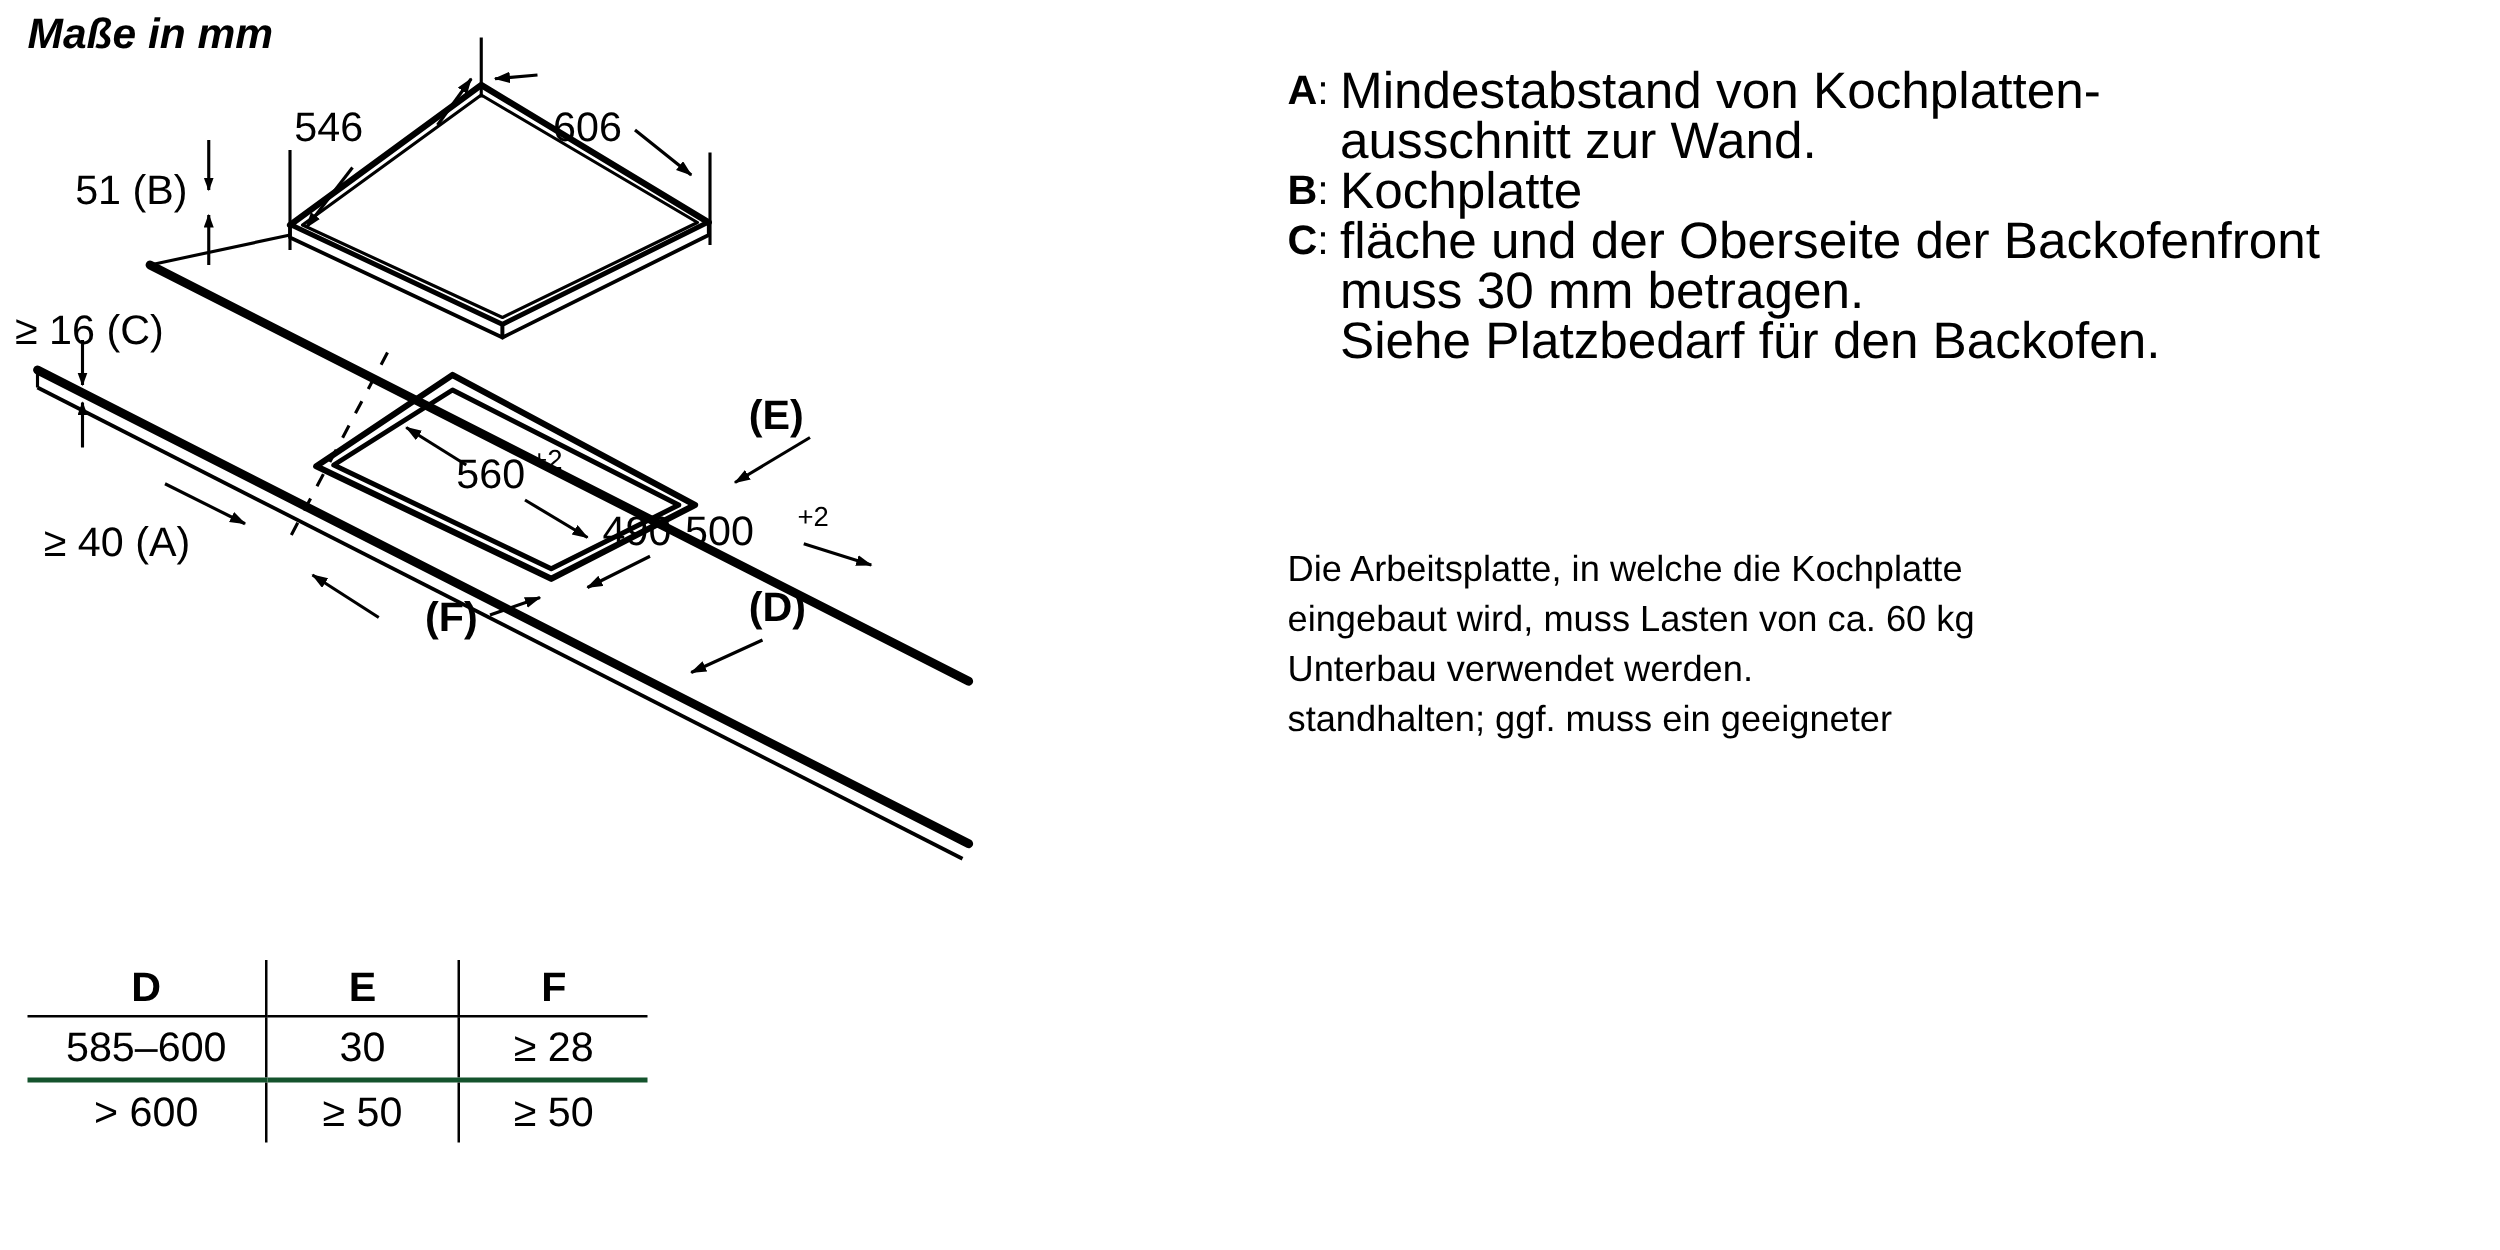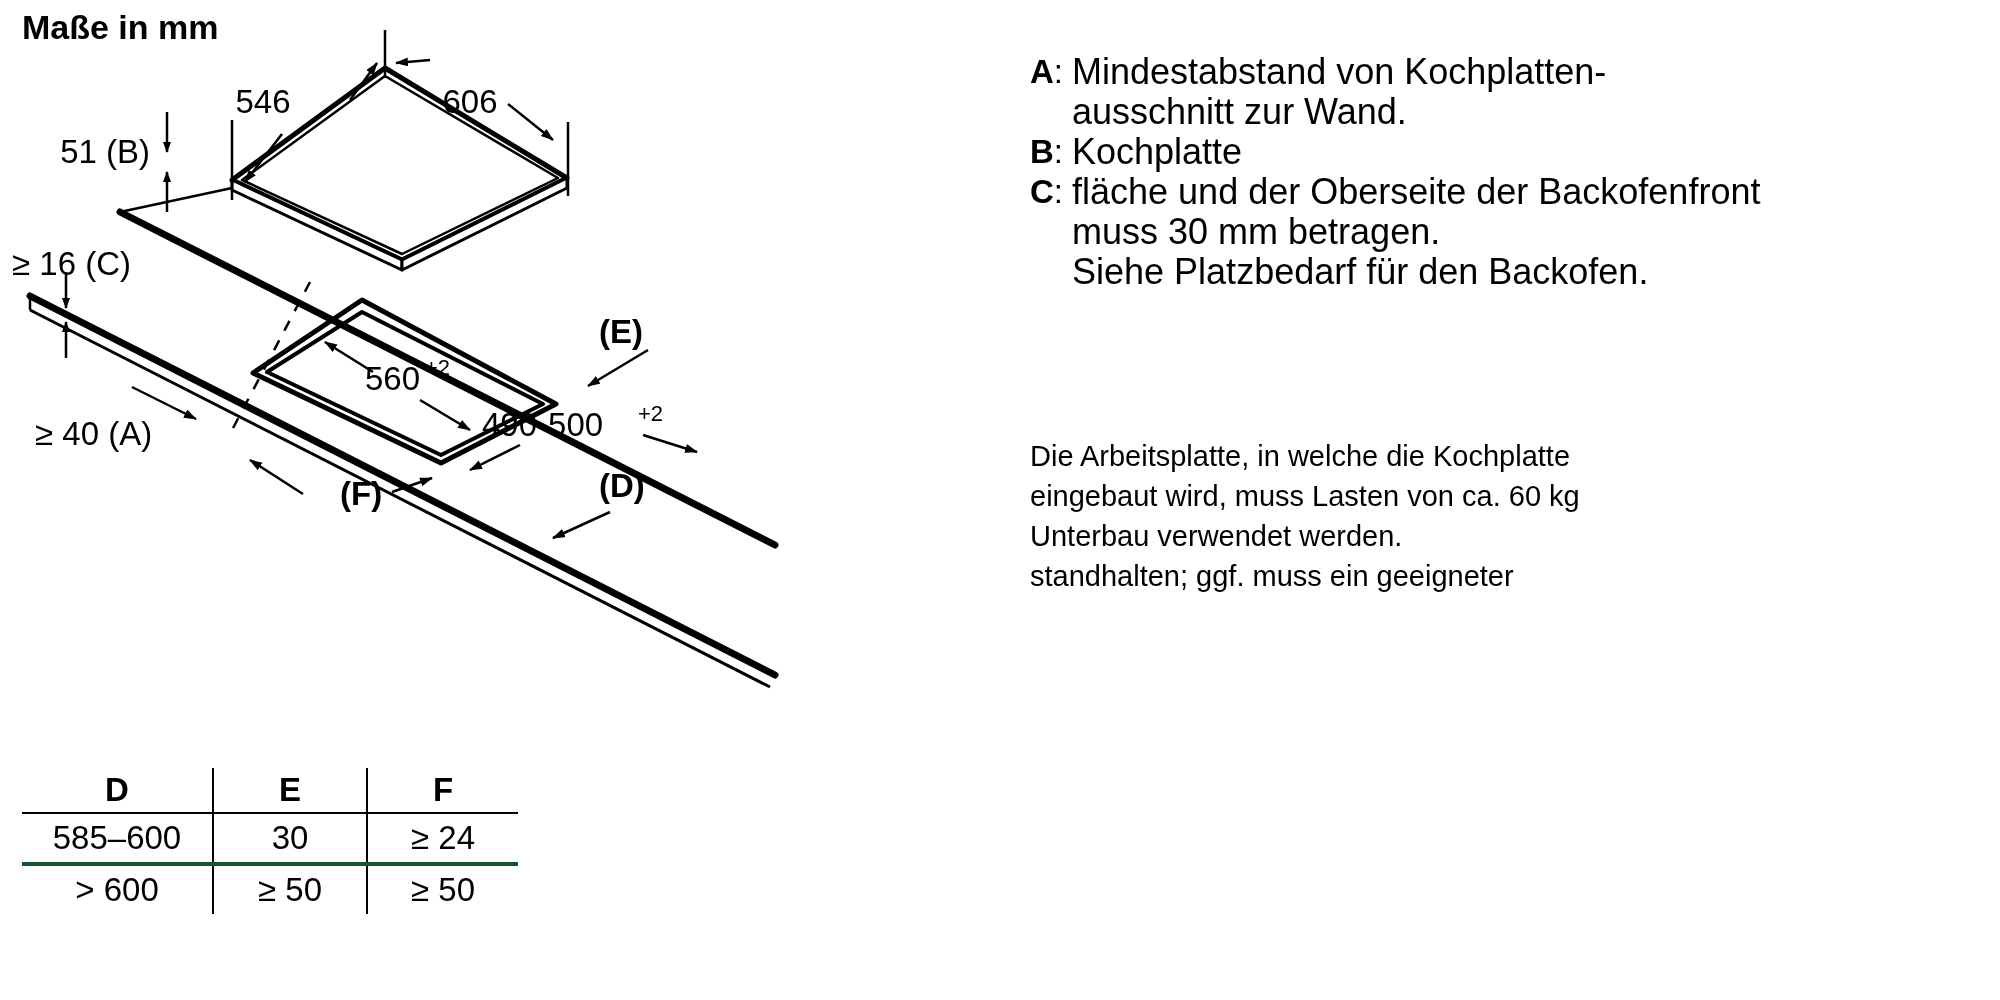--- a/index.html
+++ b/index.html
@@ -23,20 +23,21 @@
 
   
   .units-heading {
     position: absolute;
     left: 22px;
     top: 8px;
     font-size: 34px;
     font-weight: 700;
     letter-spacing: 0px;
     white-space: nowrap;
+    font-style: italic;
   }
 
   
   #drawing {
     position: absolute;
     left: 0;
     top: 0;
     width: 1010px;
     height: 720px;
   }
@@ -74,21 +75,21 @@
     line-height: 40px;
   }
   .legend-colon {
     font-size: 33px;
     font-weight: 400;
     flex: 0 0 auto;
     line-height: 40px;
     padding-right: 9px;
   }
   .legend-text {
-    font-size: 36px;
+    font-size: 41px;
     font-weight: 400;
     line-height: 40px;
     flex: 1 1 auto;
   }
   .legend-text .ln {
     display: block;
     white-space: nowrap;
   }
   .para {
     position: absolute;
@@ -282,21 +283,21 @@
       <tr>
         <th class="c0">D</th>
         <th class="c1">E</th>
         <th class="c2">F</th>
       </tr>
     </thead>
     <tbody>
       <tr class="r0">
         <td class="c0">585–600</td>
         <td class="c1">30</td>
-        <td class="c2">≥ 24</td>
+        <td class="c2">≥ 28</td>
       </tr>
       <tr class="r1">
         <td class="c0">&gt; 600</td>
         <td class="c1">≥ 50</td>
         <td class="c2">≥ 50</td>
       </tr>
     </tbody>
   </table>
 
 </div>

